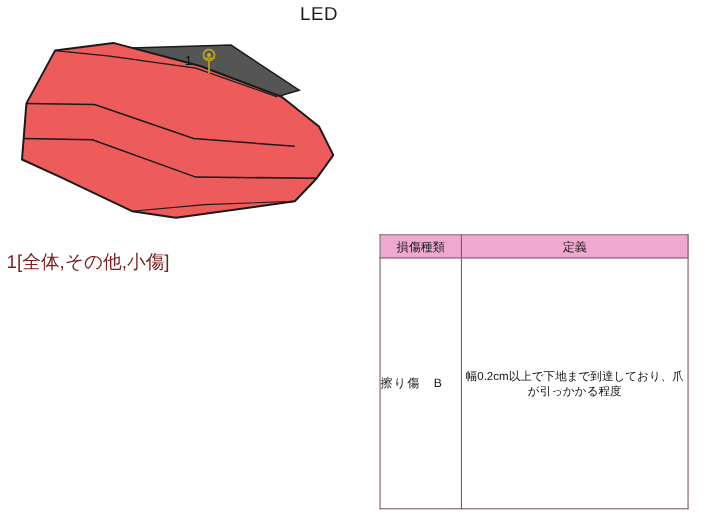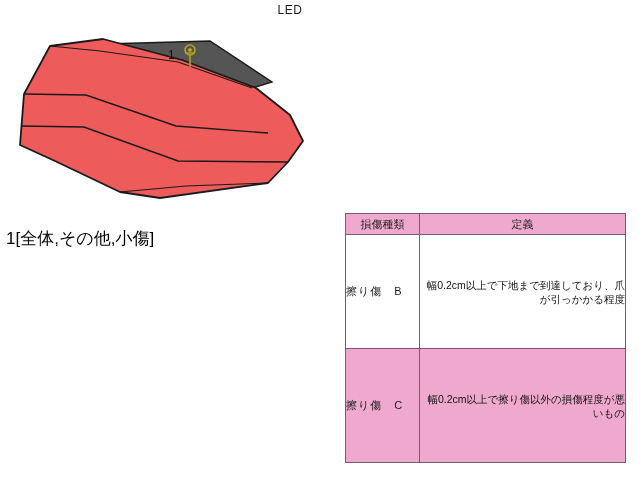--- a/index.html
+++ b/index.html
@@ -16,21 +16,21 @@
     overflow: hidden;
   }
 
   
   #page-title {
     position: absolute;
     left: 0;
     top: 3px;
     width: 580px;
     text-align: center;
-    font-size: 12px;
+    font-size: 17px;
     letter-spacing: 0.5px;
     color: #1a1a1a;
   }
 
   
   #illustration {
     position: absolute;
     left: 0px;
     top: 22px;
     width: 330px;
@@ -63,21 +63,21 @@
     height: 24px;
   }
 
   
   #caption {
     position: absolute;
     left: 6px;
     top: 228px;
     font-size: 17px;
     line-height: 22px;
-    color: #000000;
+    color: #7f1d1d;
     white-space: nowrap;
   }
 
   
   #damage-table-wrap {
     position: absolute;
     left: 345px;
     top: 213px;
     width: 280px;
     height: 280px;
@@ -107,21 +107,21 @@
   col.col-kind  { width: 74px; }
   col.col-def   { width: 206px; }
 
   td.kind {
     text-align: left;
     font-size: 11px;
     color: #1a1a1a;
     letter-spacing: 1px;
   }
   td.def {
-    text-align: right;
+    text-align: center;
     font-size: 10.5px;
     line-height: 14px;
     color: #111111;
     padding: 2px 3px 2px 5px;
   }
   tr.row-white td { background: #ffffff; }
   tr.row-pink  td { background: #efa9ce; }
 </style>
 </head>
 <body>
@@ -167,19 +167,15 @@
       <tr>
         <th>損傷種類</th>
         <th>定義</th>
       </tr>
     </thead>
     <tbody id="damage-table-body">
       <tr class="row-white">
         <td class="kind">擦り傷　B</td>
         <td class="def">幅0.2cm以上で下地まで到達しており、爪が引っかかる程度</td>
       </tr>
-      <tr class="row-pink">
-        <td class="kind">擦り傷　C</td>
-        <td class="def">幅0.2cm以上で擦り傷以外の損傷程度が悪いもの</td>
-      </tr>
     </tbody>
   </table>
 </div>
 
 </body></html>

